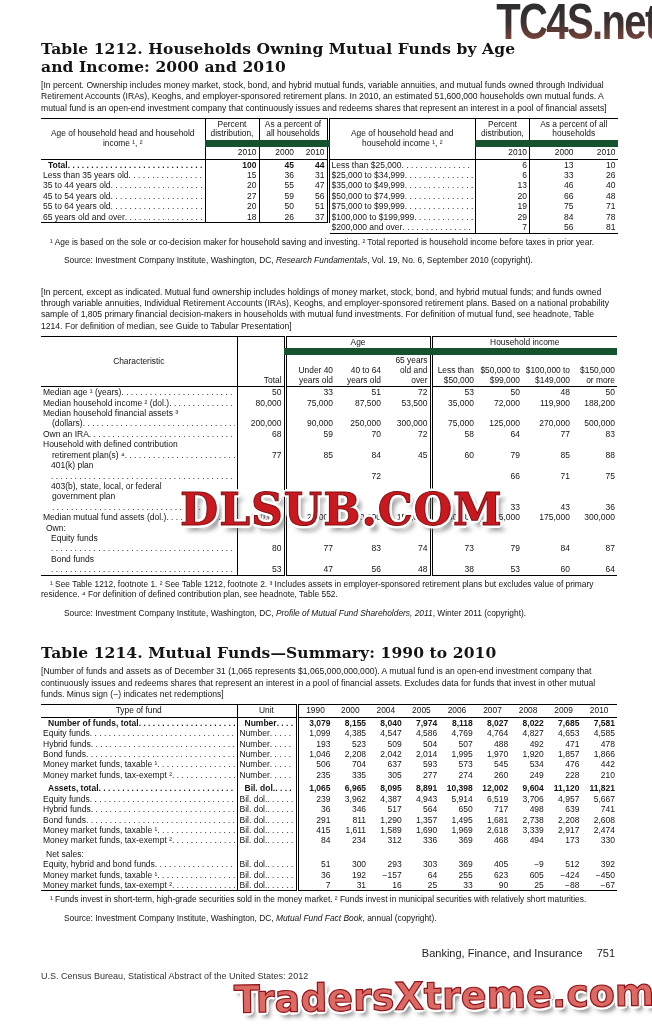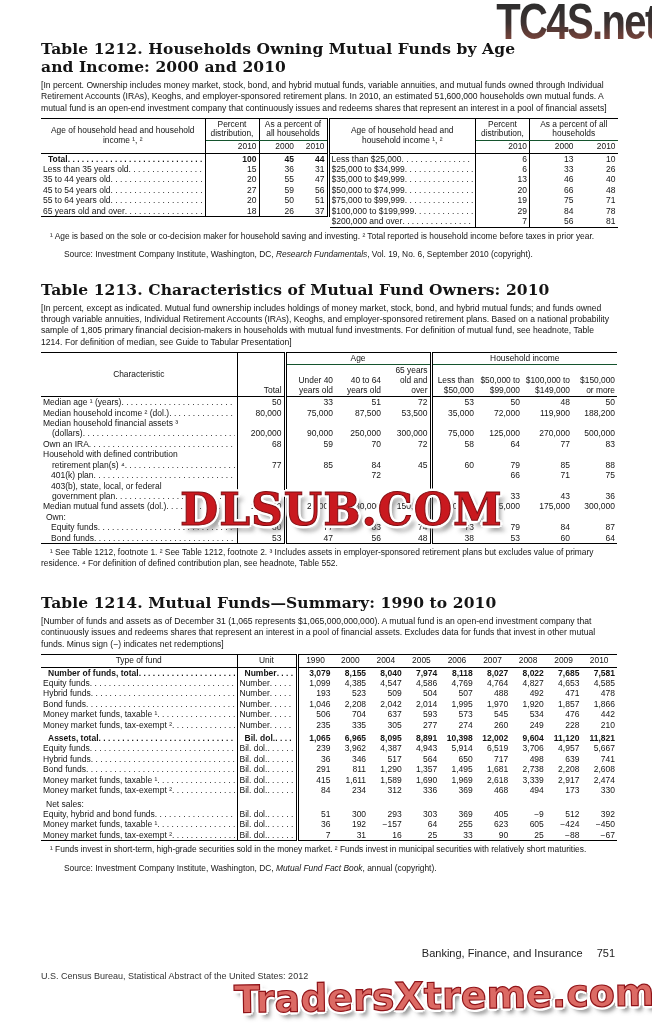--- a/index.html
+++ b/index.html
@@ -17,28 +17,28 @@
   td{font-size:8.5px;line-height:10.4px;padding:0 2px;vertical-align:bottom;}
   .num{text-align:right;white-space:nowrap;font-variant-numeric:tabular-nums;}
   .stub{overflow:hidden;}
   .lblrow{display:flex;align-items:baseline;overflow:hidden;}
   .lbl{white-space:nowrap;}
   .dots{flex:1;overflow:hidden;white-space:nowrap;color:#141414;}
   .dots::after{content:" . . . . . . . . . . . . . . . . . . . . . . . . . . . . . . . . . . . . . . . .";}
   .vr{border-right:1px solid #000;}
   .vrd{border-right:3px double #000;}
   .hb{border-bottom:1.5px solid #000;}
-  .hbr{border-bottom:1px solid #14532d;margin-top:31px;}
+  .hbr{border-bottom:7px solid #14532d;margin-top:31px;}
   th.sp{text-align:center;vertical-align:bottom;}
   th.colh{text-align:right;vertical-align:bottom;}
   th.stubh{text-align:center;vertical-align:middle;}
   tr.bold td{font-weight:bold;}
   tr.bold .lbl{padding-left:5px;}
   tr.gap td{padding-top:3px;}
-  td.ind .lblrow{padding-left:8px;}
+  td.ind .lblrow{padding-left:8px;flex-direction:column;}
   td.cont .lblrow{padding-left:9px;}
   td.grp .lblrow{padding-left:3px;}
 
   .twocol{display:flex;}
   .half-l table{width:287px;border-right:3px double #000;}
   .half-r table{width:288px;}
 
   .fn{font-size:8.4px;line-height:10.6px;margin:3px 0 0 0;text-indent:9px;}
   .src{font-size:8.4px;line-height:10.6px;margin:8px;text-indent:15px;}
   .it{font-style:italic;}
@@ -286,21 +286,20 @@
               </tbody>
           </table>
         </div>
       </div>
 
       <p class="fn">¹ Age is based on the sole or co-decision maker for household saving and investing. ² Total reported is household income before taxes in prior year.</p>
       <p class="src"><span>Source: Investment Company Institute, Washington, DC, </span><span class="it">Research Fundamentals</span><span>, Vol. 19, No. 6, September 2010 (copyright).</span></p>
     </section>
 
     <section class="sec1213">
-      <h2 class="tbl-title" style="max-width:576px">Table 1213. Characteristics of Mutual Fund Owners: 2010</h2>
       <p class="headnote">[In percent, except as indicated. Mutual fund ownership includes holdings of money market, stock, bond, and hybrid mutual funds; and funds owned through variable annuities, Individual Retirement Accounts (IRAs), Keoghs, and employer-sponsored retirement plans. Based on a national probability sample of 1,805 primary financial decision-makers in households with mutual fund investments. For definition of mutual fund, see headnote, Table 1214. For definition of median, see Guide to Tabular Presentation]</p>
 
       <table class="tbl t1213">
         <colgroup>
           <col style="width:196px">
             <col style="width:48px">
           <col style="width:50px">
             <col style="width:48px">
             <col style="width:48px">
           <col style="width:45px">
@@ -543,20 +542,21 @@
               <td class="num vrd">48</td>
               <td class="num">38</td>
               <td class="num">53</td>
               <td class="num">60</td>
               <td class="num">64</td>
             </tr>
           </tbody>
       </table>
 
       <p class="fn">¹ See Table 1212, footnote 1. ² See Table 1212, footnote 2. ³ Includes assets in employer-sponsored retirement plans but excludes value of primary residence. ⁴ For definition of defined contribution plan, see headnote, Table 552.</p>
+      <p class="src"><span>Source: Investment Company Institute, Washington, DC, </span><span class="it">Profile of Mutual Fund Shareholders, 2011</span><span>, Winter 2011 (copyright).</span></p>
     </section>
 
     <section class="sec1214">
       <h2 class="tbl-title" style="max-width:576px">Table 1214. Mutual Funds—Summary: 1990 to 2010</h2>
       <p class="headnote">[Number of funds and assets as of December 31 (1,065 represents $1,065,000,000,000). A mutual fund is an open-end investment company that continuously issues and redeems shares that represent an interest in a pool of financial assets. Excludes data for funds that invest in other mutual funds. Minus sign (−) indicates net redemptions]</p>
 
       <table class="tbl t1214">
         <colgroup>
           <col style="width:196px">
             <col style="width:60px">

